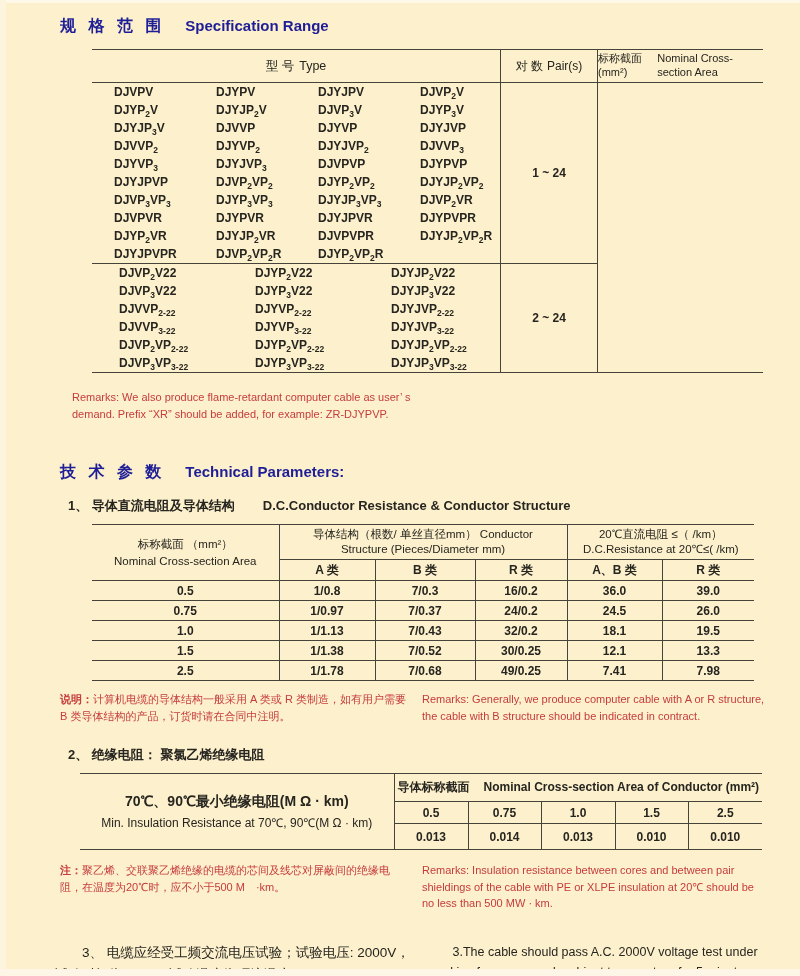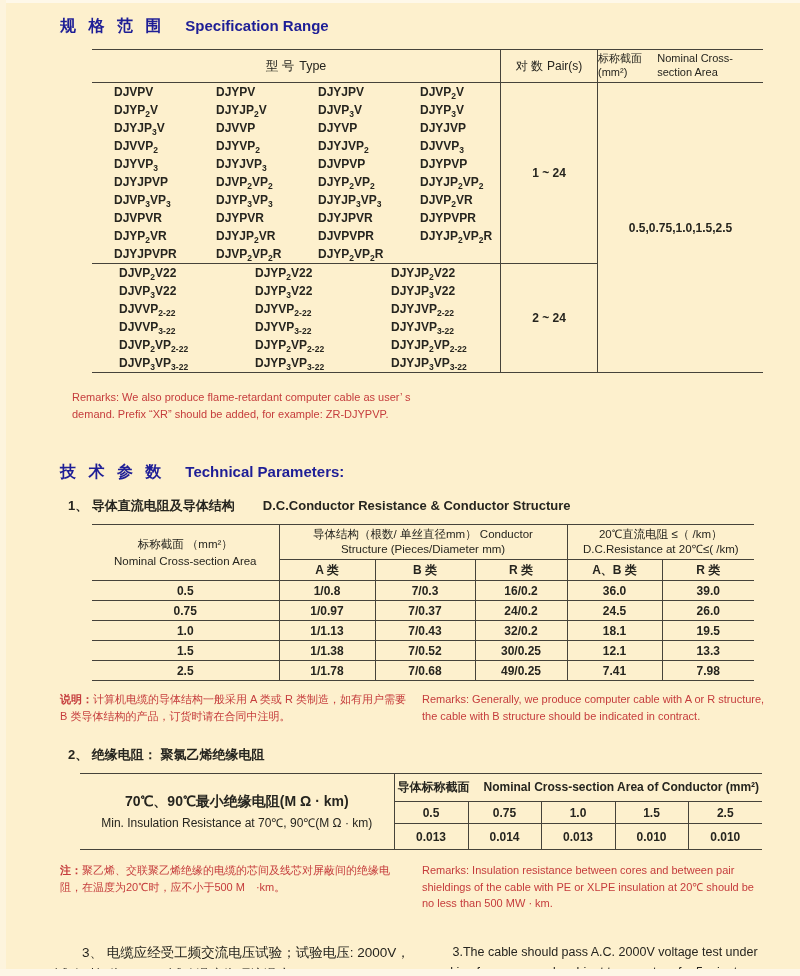--- a/index.html
+++ b/index.html
@@ -166,21 +166,20 @@
             <div class="type-cell">DJYJP<sub>2</sub>VP<sub>2-22</sub></div>
             <div class="type-cell">DJVP<sub>3</sub>VP<sub>3-22</sub></div>
             <div class="type-cell">DJYP<sub>3</sub>VP<sub>3-22</sub></div>
             <div class="type-cell">DJYJP<sub>3</sub>VP<sub>3-22</sub></div>
           </div>
       </div>
       <div class="pairs-col">
         <div class="pair-box pair1">1 ~ 24</div>
         <div class="pair-box pair2">2 ~ 24</div>
       </div>
-      <div class="cross-col">0.5,0.75,1.0,1.5,2.5</div>
     </div>
   </div>
 
   <div class="note">
     <div class="en">Remarks: We also produce flame-retardant computer cable as user’ s demand. Prefix “XR”  should be added, for example: ZR-DJYPVP.</div>
   </div>
 
   <div class="h-row" style="margin-top:40px;">
     <span class="h-zh">技 术 参 数</span>
     <span class="h-en">Technical Parameters:</span>

